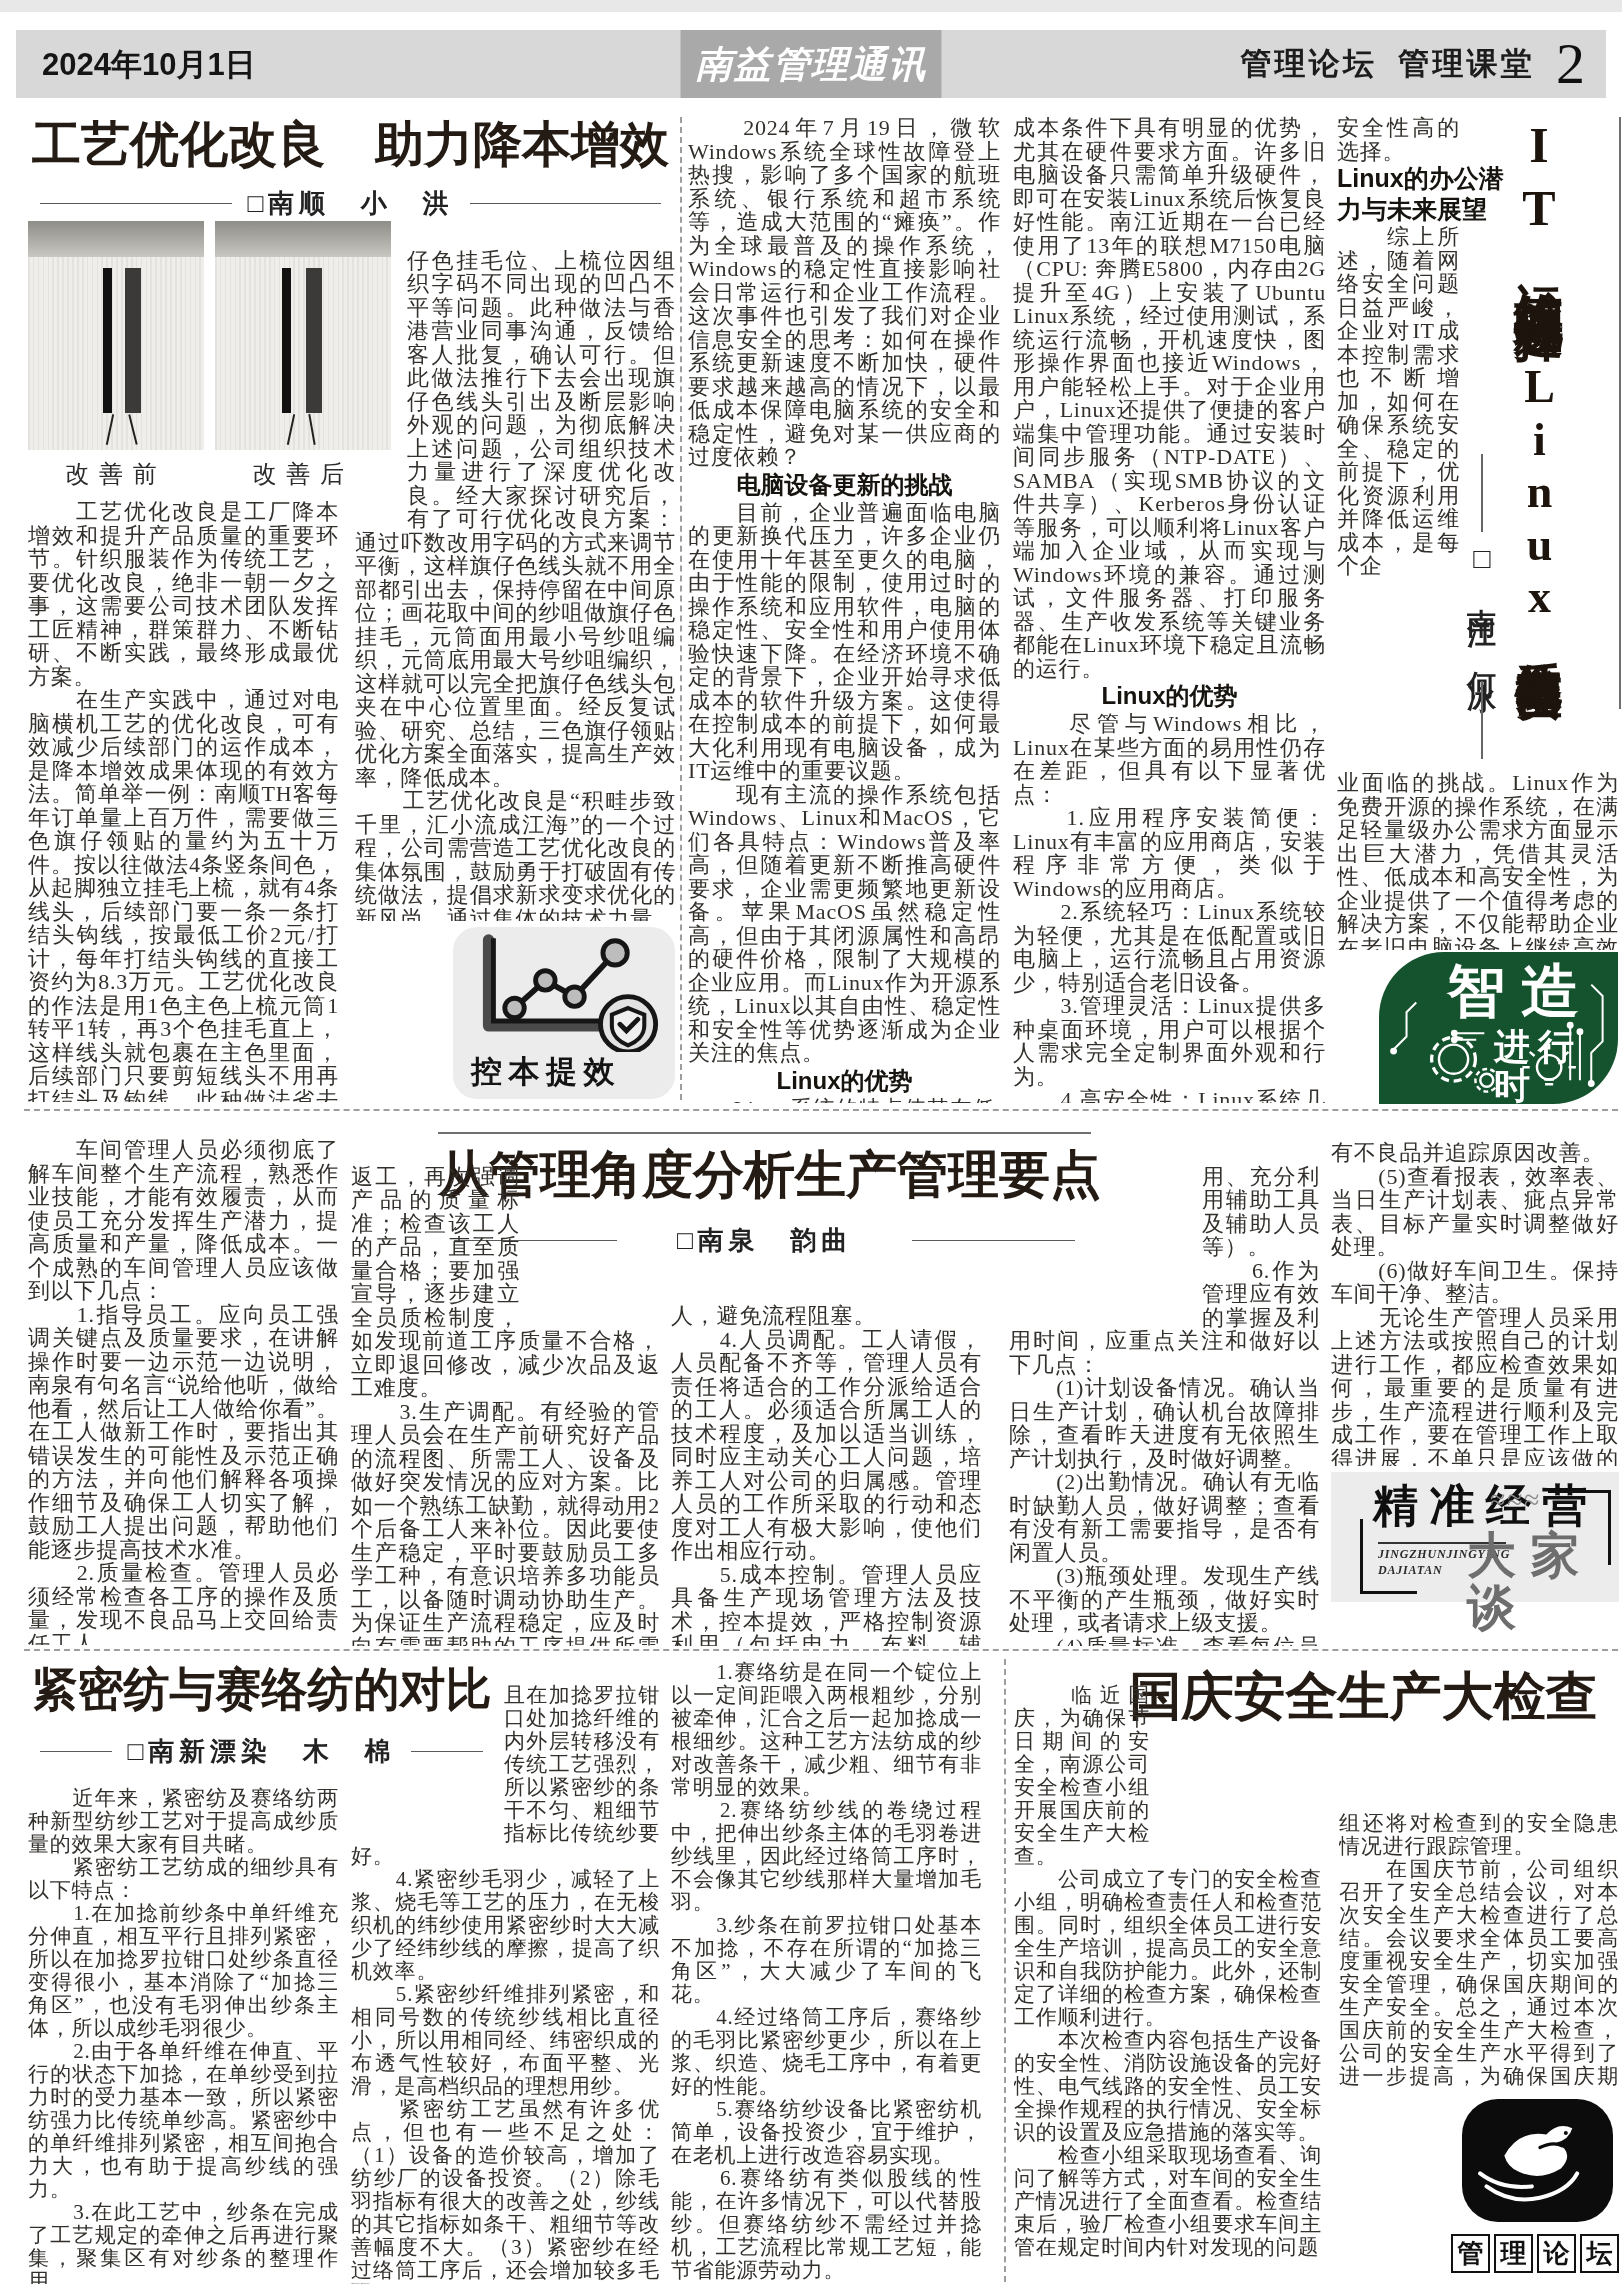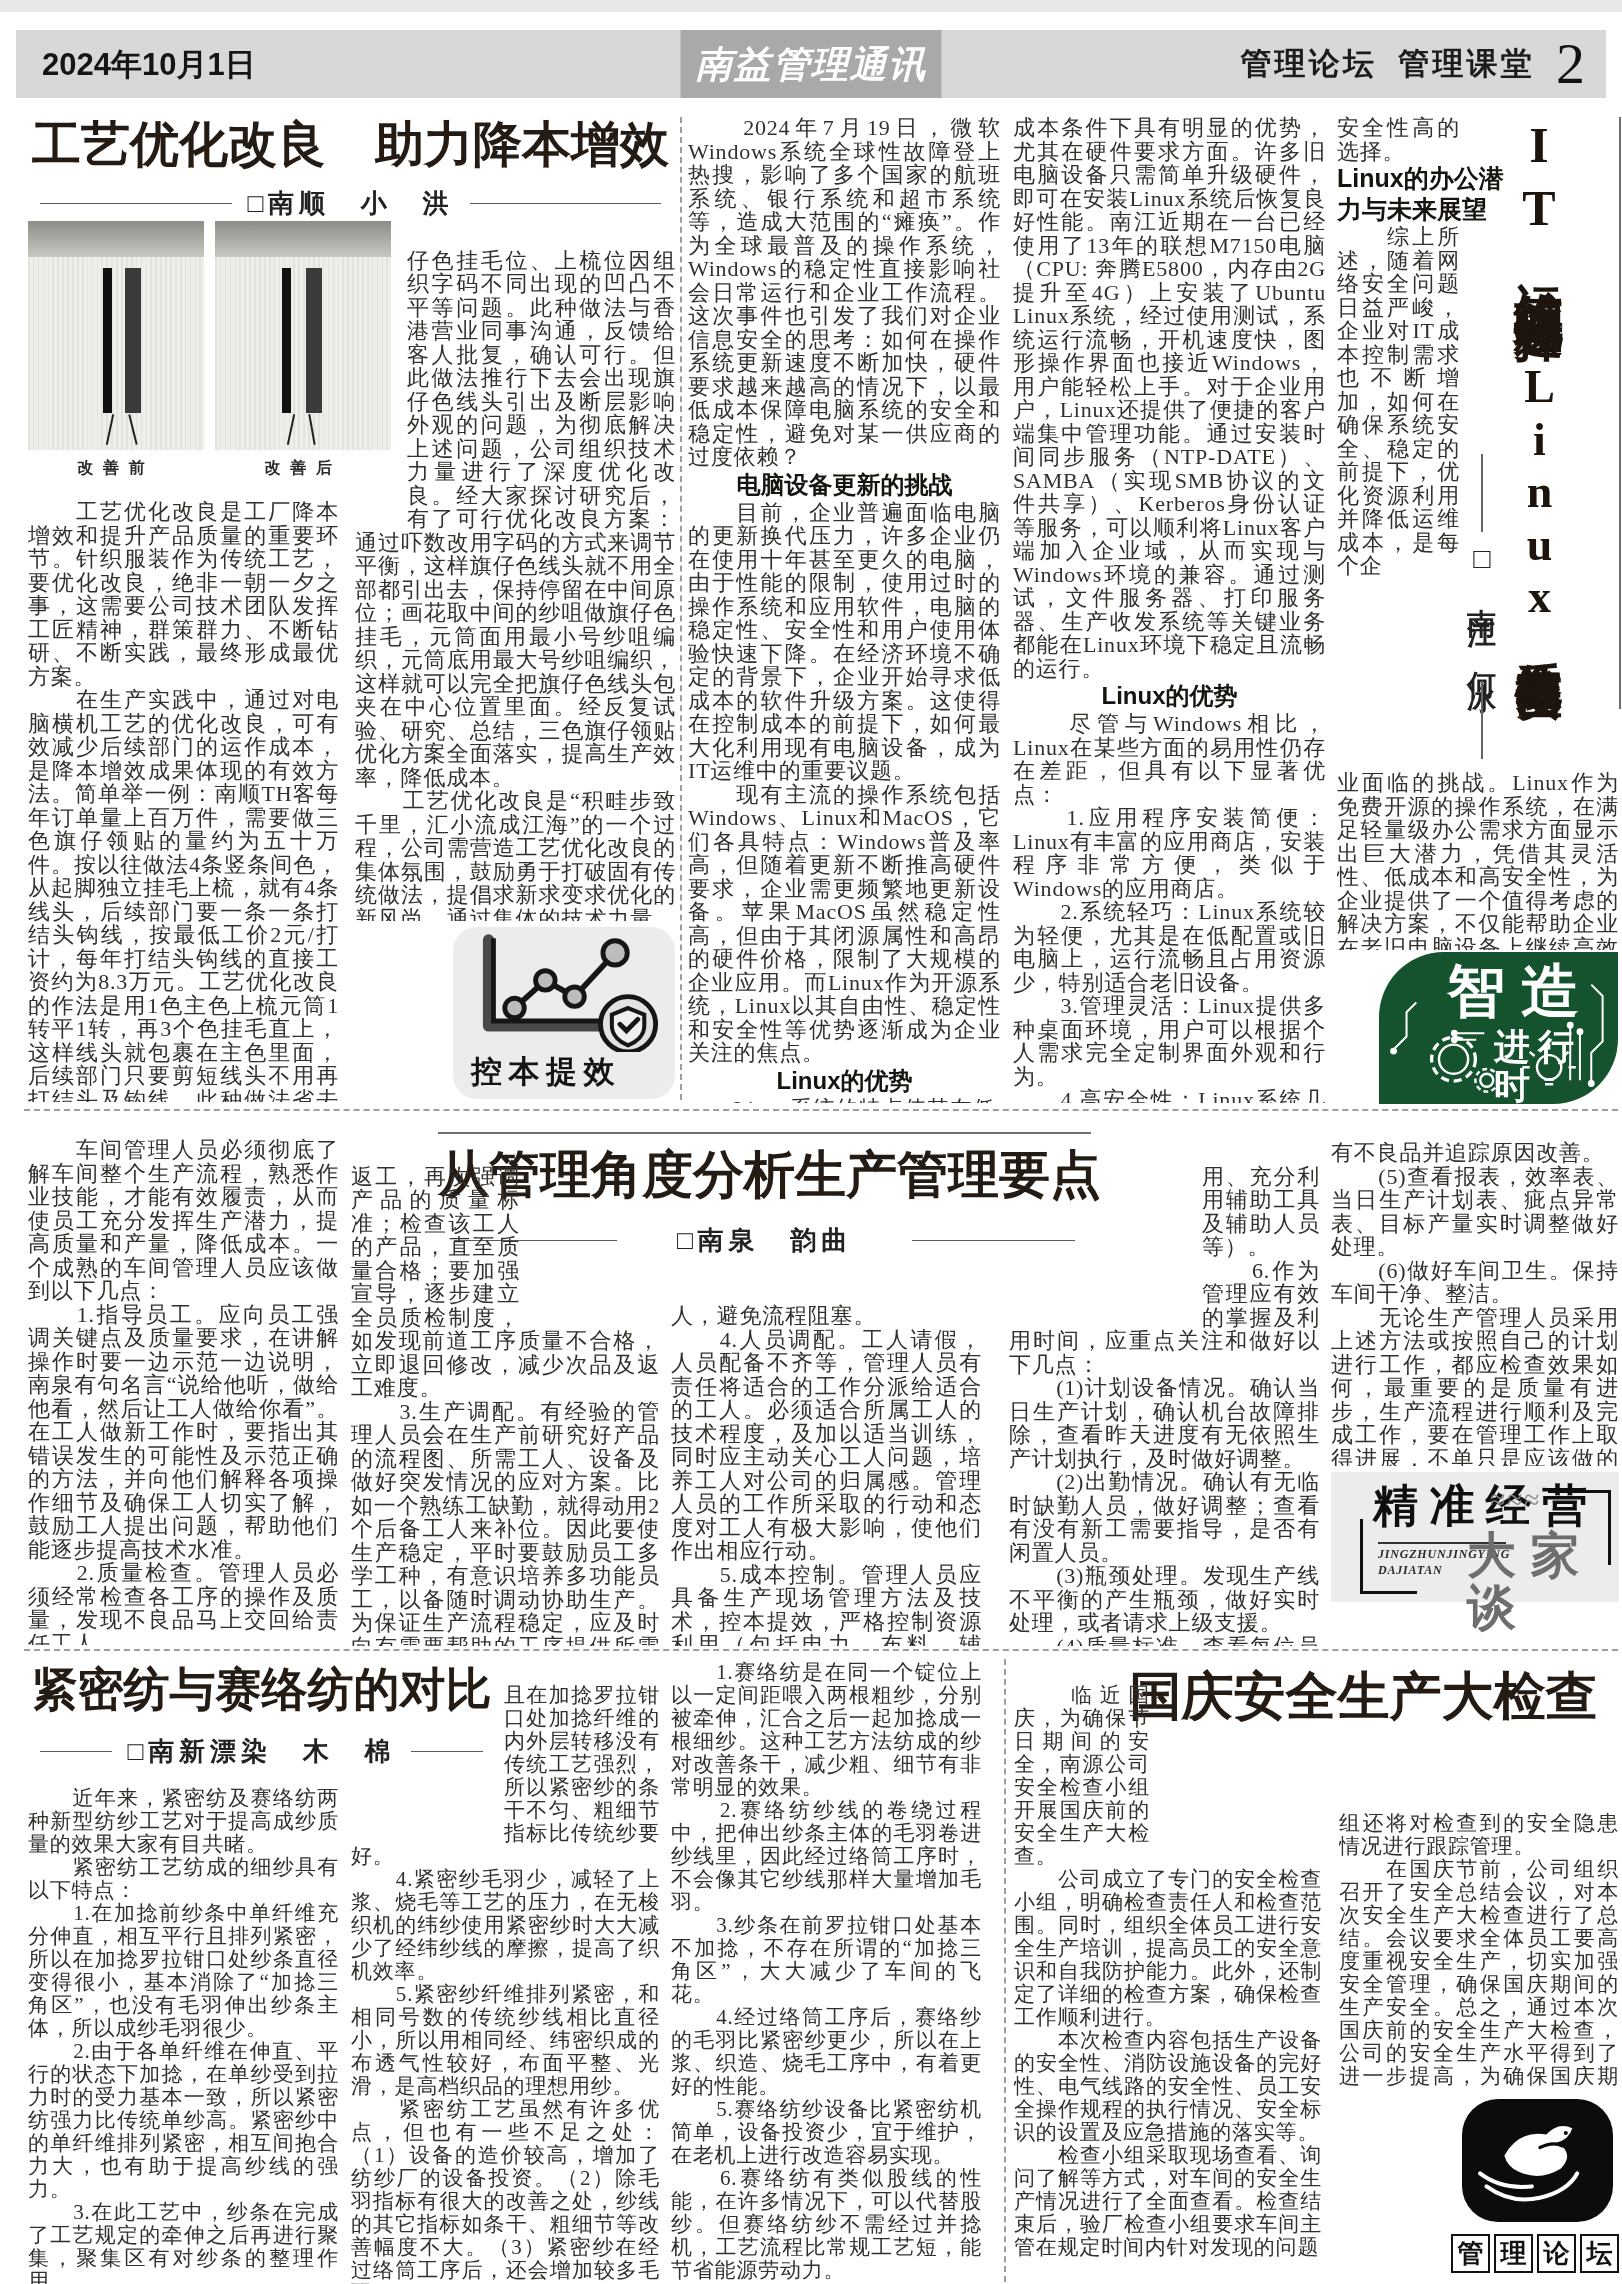--- a/index.html
+++ b/index.html
@@ -30,21 +30,21 @@
   .vline{position:absolute;width:1.6px;background:#6f6f6f;}
   
   .figrow{position:absolute;left:28px;top:209px;width:363px;display:flex;gap:11.4px;}
   .fig{width:176px;}
   .fab{position:relative;height:229px;background:#efeeea;overflow:hidden;
        background-image:repeating-linear-gradient(90deg,rgba(0,0,0,0.05) 0 1.6px,transparent 1.6px 4.9px);}
   .fab .band{position:absolute;left:0;top:0;width:100%;height:36px;background:linear-gradient(#8f8d88,#c9c7c2);}
   .fab .s1{position:absolute;top:47px;bottom:37px;width:9px;background:#111;}
   .fab .s2{position:absolute;top:47px;bottom:37px;width:16px;background:#3c3a38;}
   .fab .thr{position:absolute;bottom:4.9px;width:1.6px;height:31px;background:#222;transform:rotate(12deg);}
-  .fcap{margin-top:8px;text-align:center;font-size:16px;letter-spacing:9.7px;color:#2b2b2b;font-weight:bold;}
+  .fcap{margin-top:8px;text-align:center;font-size:24px;letter-spacing:9.7px;color:#2b2b2b;}
   
   .costbox{position:absolute;left:453px;top:915px;width:222px;height:172px;background:#ececec;border-radius:24px;}
   .costbox svg{position:absolute;left:8px;top:3.2px;}
   .costbox .clabel{position:absolute;left:18px;bottom:9.7px;font:700 31px/34px "Liberation Sans","DejaVu Sans",sans-serif;
                    letter-spacing:6.5px;color:#141414;}
   
   .vtitle{position:absolute;left:1506px;top:105px;height:661px;writing-mode:vertical-rl;text-orientation:upright;
           font-weight:900;color:#1d150d;}
   .vtitle .t1{font-size:50px;letter-spacing:6.5px;padding-block-start:28px;margin-inline-end:8px;display:inline-block;}
   .vtitle .t2{font-size:46px;letter-spacing:1.6px;display:inline-block;}

